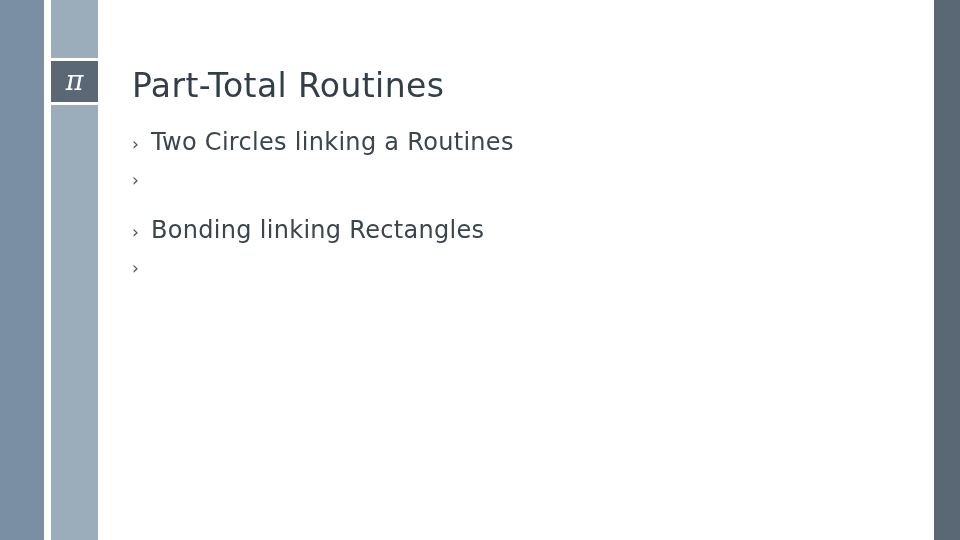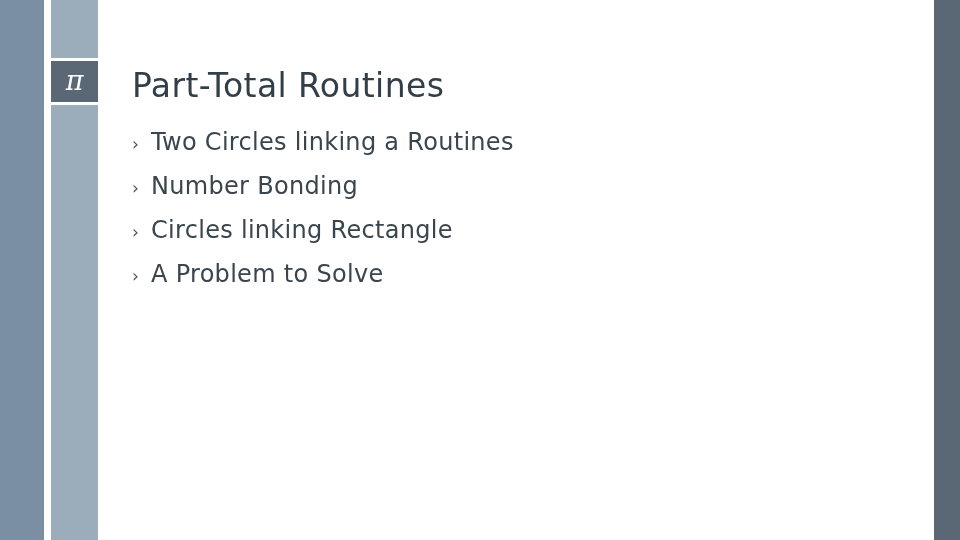--- a/index.html
+++ b/index.html
@@ -134,26 +134,24 @@
 
     <h1 class="slide-title">Part-Total Routines</h1>
 
     <ul class="bullet-list">
       <li class="bullet-item">
         <span class="bullet-marker">›</span>
         <span class="bullet-text">Two Circles linking a Routines</span>
       </li>
       <li class="bullet-item">
         <span class="bullet-marker">›</span>
-        <span class="bullet-text">Number Bonding</span>
       </li>
       <li class="bullet-item">
         <span class="bullet-marker">›</span>
-        <span class="bullet-text">Circles linking Rectangle</span>
+        <span class="bullet-text">Bonding linking Rectangles</span>
       </li>
       <li class="bullet-item">
         <span class="bullet-marker">›</span>
-        <span class="bullet-text">A Problem to Solve</span>
       </li>
     </ul>
 
   </div>
 </div>
 
 </body></html>

